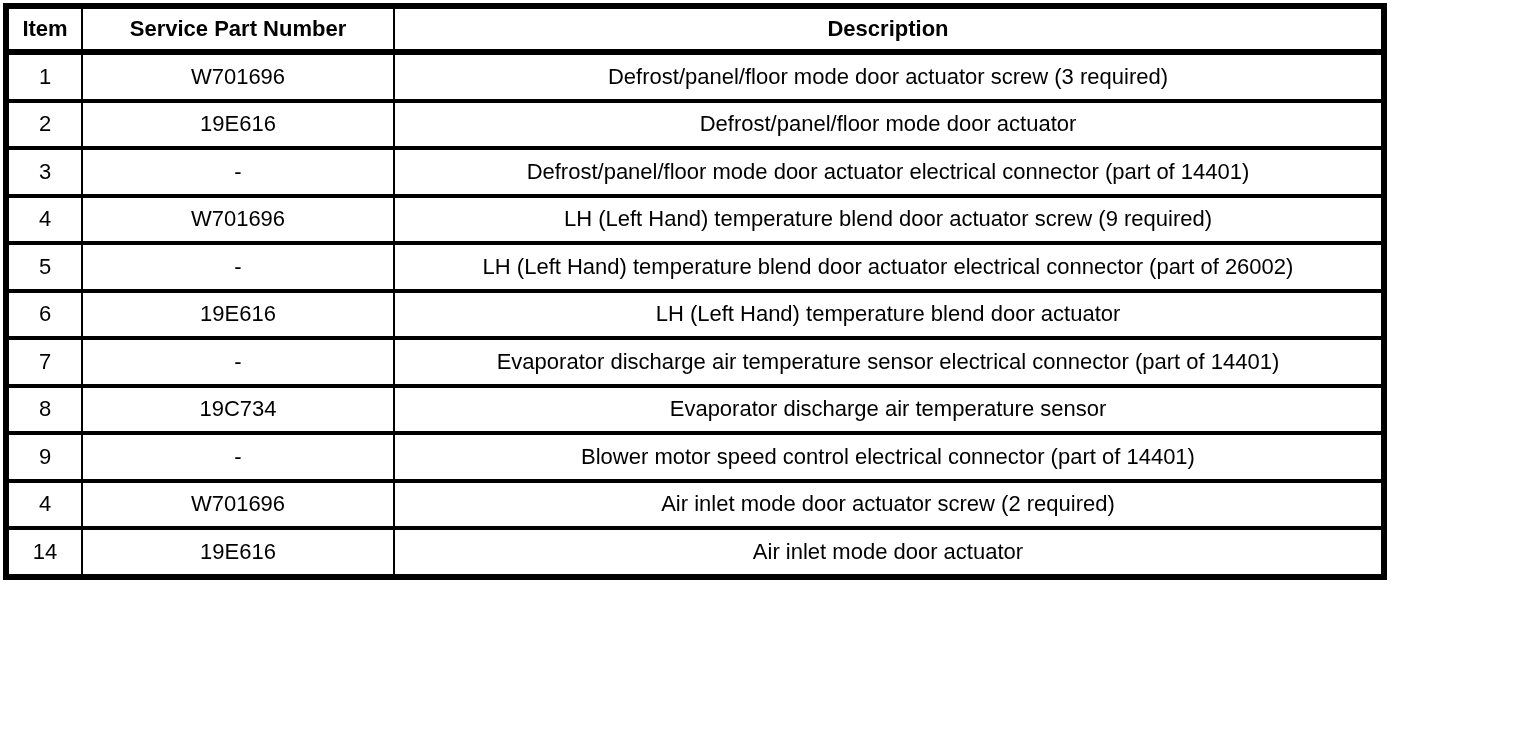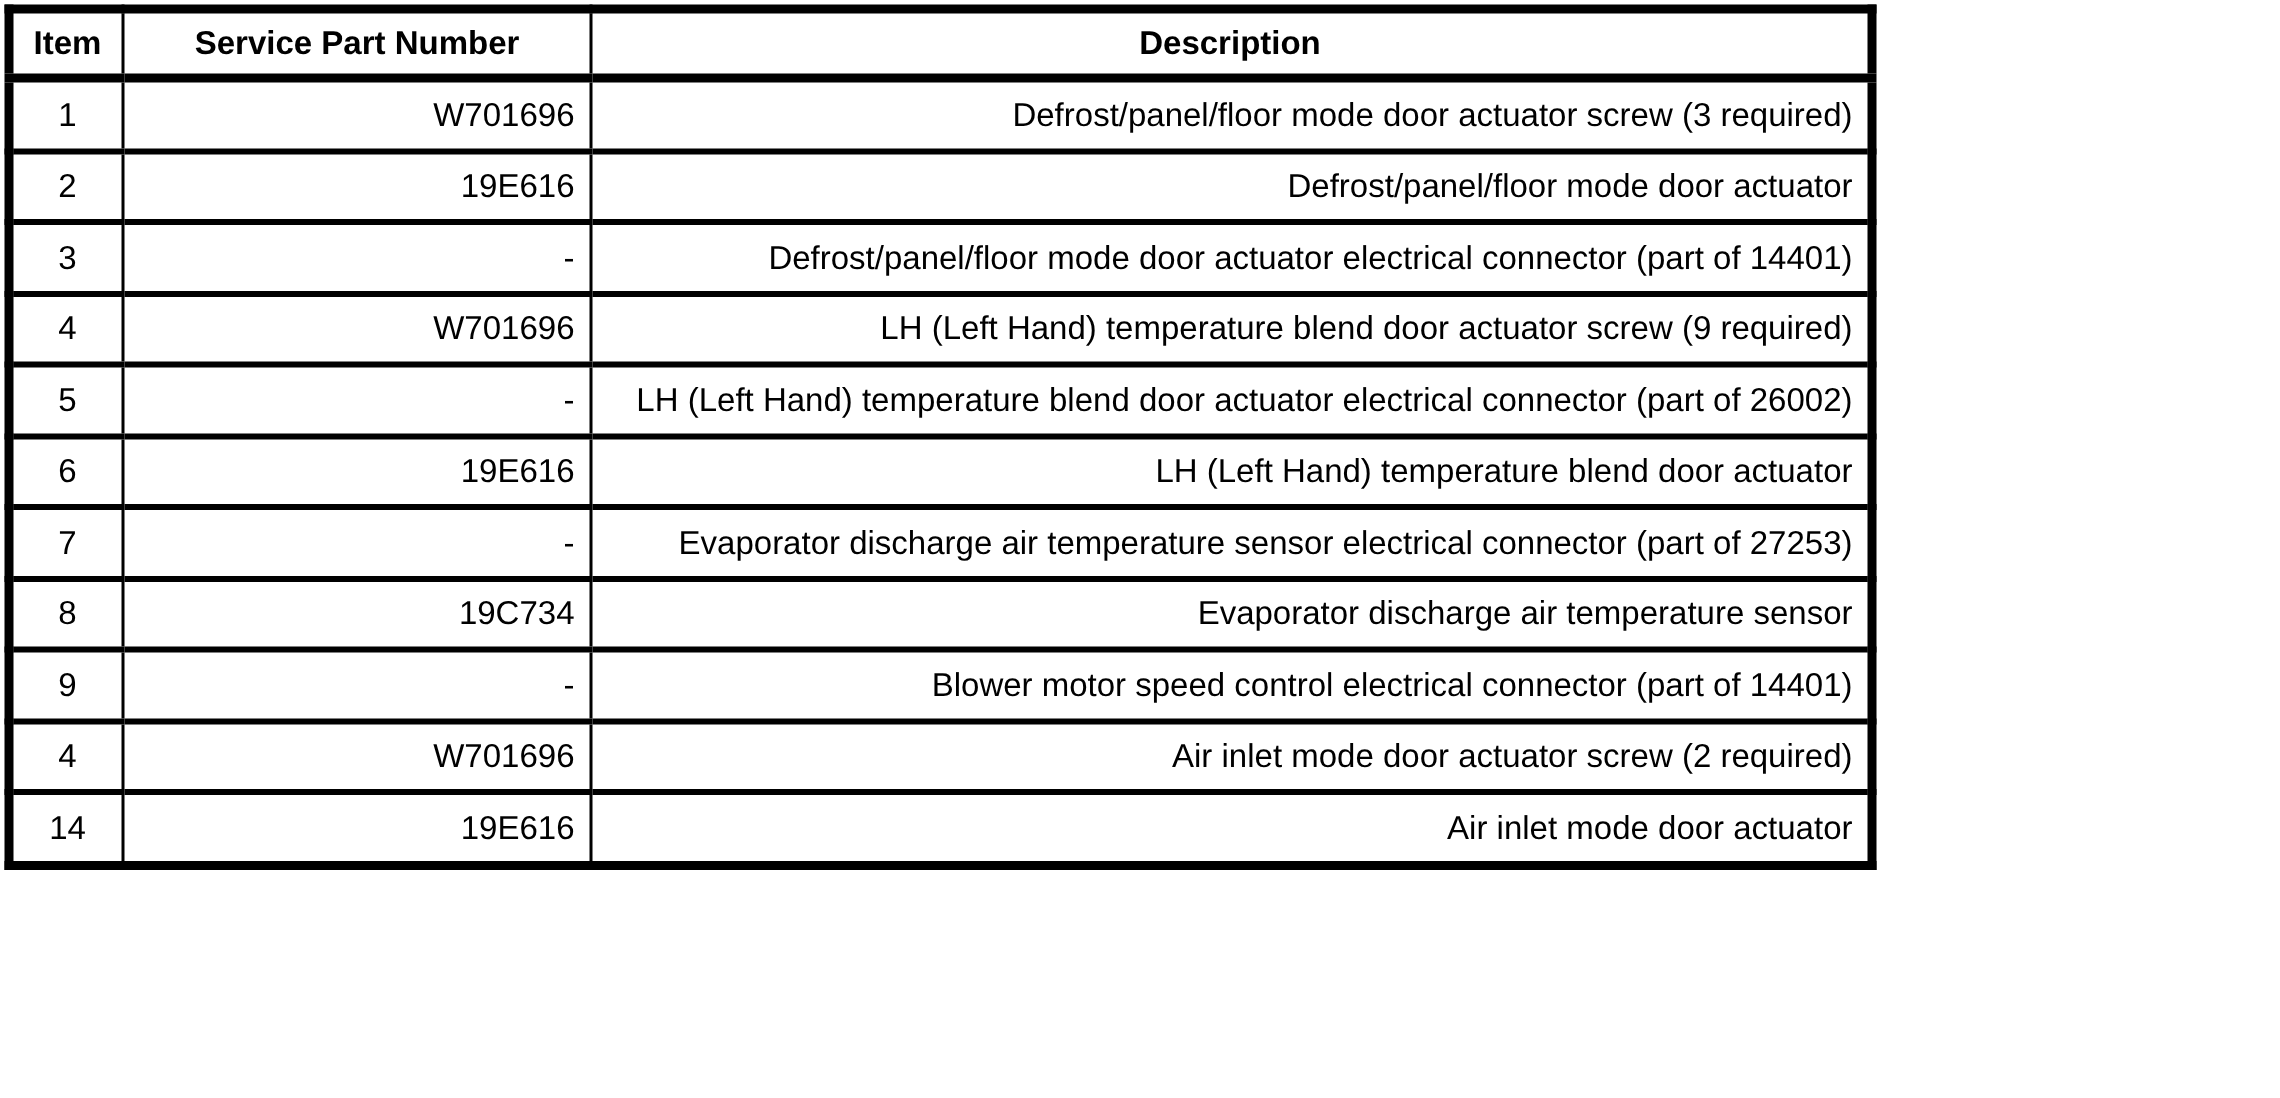--- a/index.html
+++ b/index.html
@@ -13,21 +13,21 @@
   }
   .page {
     width: 1520px;
     height: 732px;
     box-sizing: border-box;
     padding: 3px;
   }
   table.parts-table {
     border-collapse: collapse;
     table-layout: fixed;
-    width: 1248px;
+    width: 1384px;
     background: #ffffff;
     color: #000000;
   }
   table.parts-table th,
   table.parts-table td {
     border-left: 2px solid #000000;
     border-right: 2px solid #000000;
     border-top: 4px solid #000000;
     border-bottom: 4px solid #000000;
     font-size: 22px;
@@ -43,21 +43,21 @@
   }
   table.parts-table th {
     height: 40px;
     font-weight: bold;
     text-align: center;
     border-bottom: 6px solid #000000;
   }
   table.parts-table td {
     height: 43.5px;
     font-weight: normal;
-    text-align: right;
+    text-align: center;
   }
   table.parts-table td.col-item {
     text-align: center;
     padding: 0;
   }
   col.col-item  { width: 76px;  }
   col.col-part  { width: 312px; }
   col.col-desc  { width: auto;  }
 </style>
 </head>
@@ -105,21 +105,21 @@
         <td class="col-desc">LH (Left Hand) temperature blend door actuator electrical connector (part of 26002)</td>
       </tr>
         <tr>
         <td class="col-item">6</td>
         <td class="col-part">19E616</td>
         <td class="col-desc">LH (Left Hand) temperature blend door actuator</td>
       </tr>
         <tr>
         <td class="col-item">7</td>
         <td class="col-part">-</td>
-        <td class="col-desc">Evaporator discharge air temperature sensor electrical connector (part of 27253)</td>
+        <td class="col-desc">Evaporator discharge air temperature sensor electrical connector (part of 14401)</td>
       </tr>
         <tr>
         <td class="col-item">8</td>
         <td class="col-part">19C734</td>
         <td class="col-desc">Evaporator discharge air temperature sensor</td>
       </tr>
         <tr>
         <td class="col-item">9</td>
         <td class="col-part">-</td>
         <td class="col-desc">Blower motor speed control electrical connector (part of 14401)</td>

